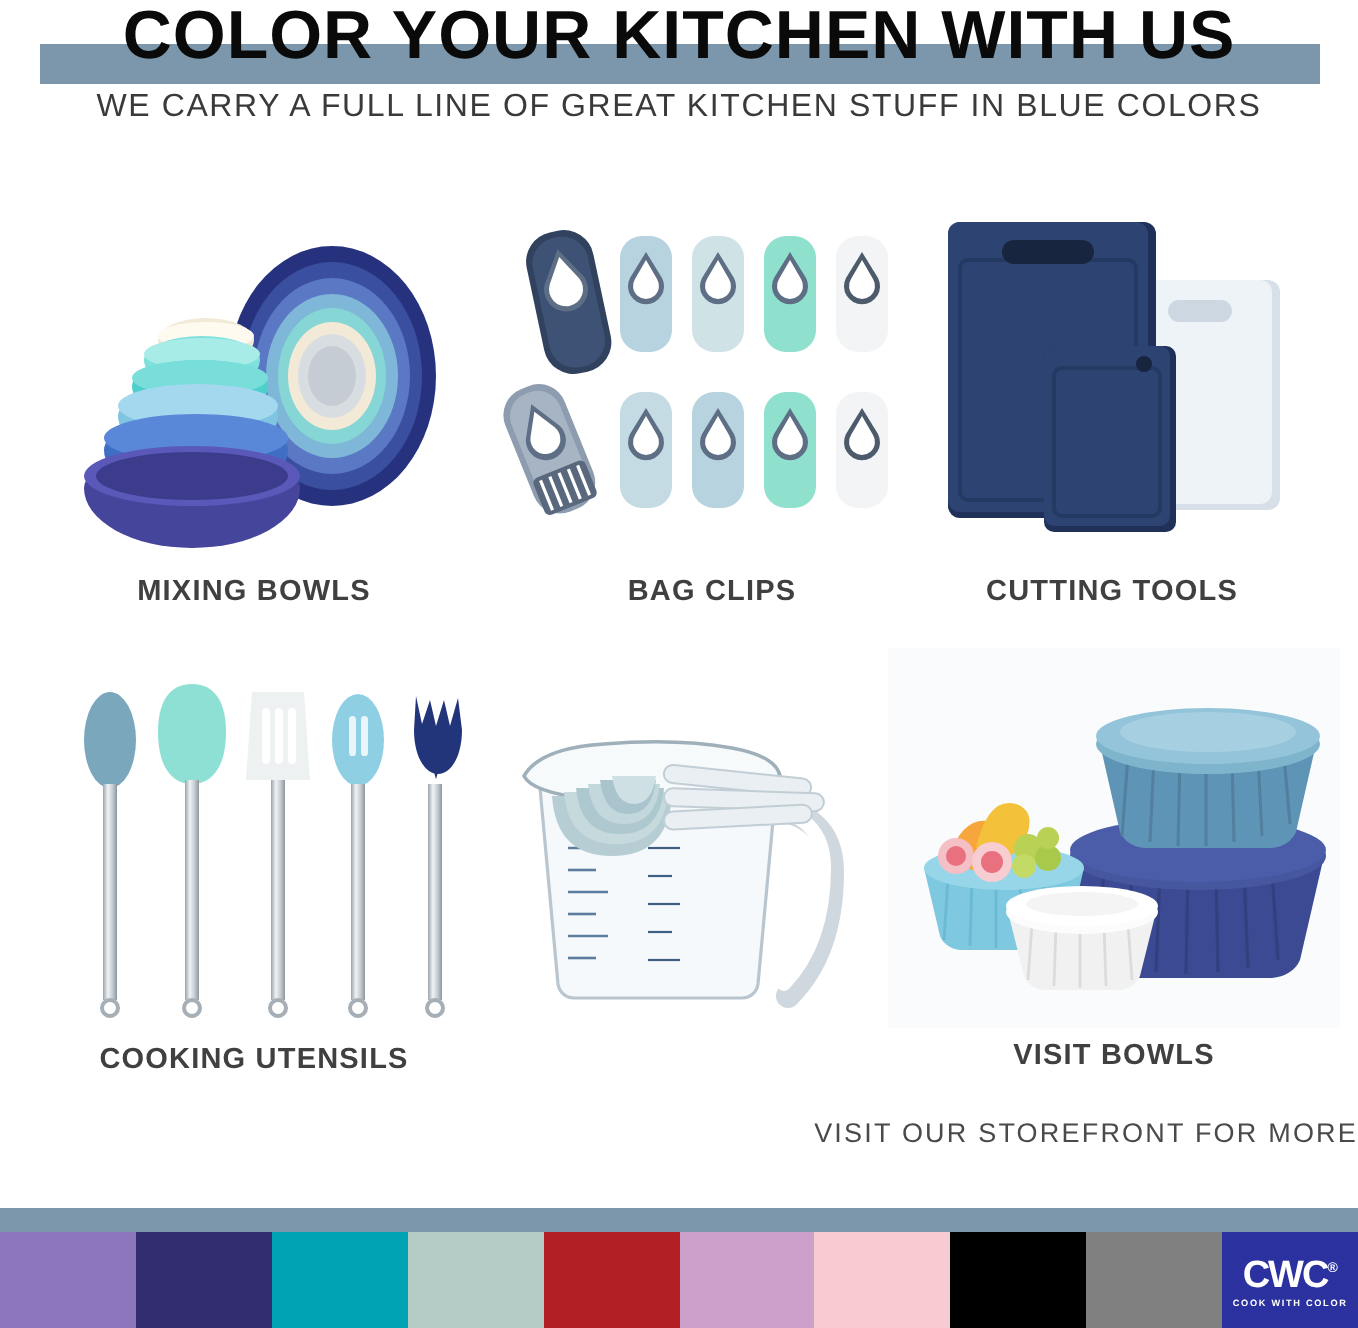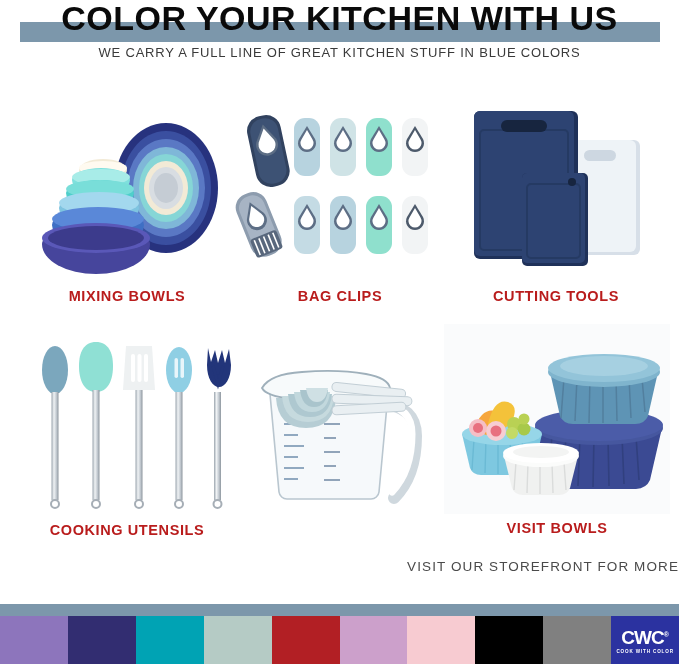--- a/index.html
+++ b/index.html
@@ -31,21 +31,21 @@
     font-weight:bold;
     letter-spacing:0.5px;
     color:#0a0a0a;
     line-height:40px;
     white-space:nowrap;
     font-family:"Liberation Sans", sans-serif;
   }
   .header-sub{
     position:absolute;left:0;top:45px;width:679px;
     text-align:center;
-    font-size:13px;
+    font-size:16px;
     letter-spacing:0.8px;
     color:#3a3a3a;
     font-family:"Liberation Sans", sans-serif;
   }
 
   
   .grid{
     position:absolute;left:0;top:78px;width:679px;height:470px;
   }
   .cell{
@@ -56,27 +56,27 @@
     background:#ffffff;
     overflow:hidden;
   }
   .cell.shaded .thumb{background:#fafbfc;}
   .cell .caption{
     position:absolute;left:0;top:190px;width:100%;
     text-align:center;
     font-size:14.5px;
     font-weight:bold;
     letter-spacing:0.6px;
-    color:#b91c1c;
+    color:#404040;
     white-space:nowrap;
   }
 
   
   .c0{left:14px;  top:20px;  width:226px;height:230px;}
-  .c1{left:232px; top:20px;  width:216px;height:230px;text-decoration:underline;}
+  .c1{left:248px; top:20px;  width:216px;height:230px;text-decoration:underline;}
   .c2{left:444px; top:20px;  width:224px;height:230px;}
   .c3{left:14px;  top:254px; width:226px;height:230px;}
   .c4{left:232px; top:254px; width:216px;height:230px;}
   .c5{left:444px; top:246px; width:226px;height:238px;}
   .c5 .thumb{height:190px;background:#fbfcfd;}
   .c5 .caption{top:196px;}
 
   svg{display:block;}
 
   

